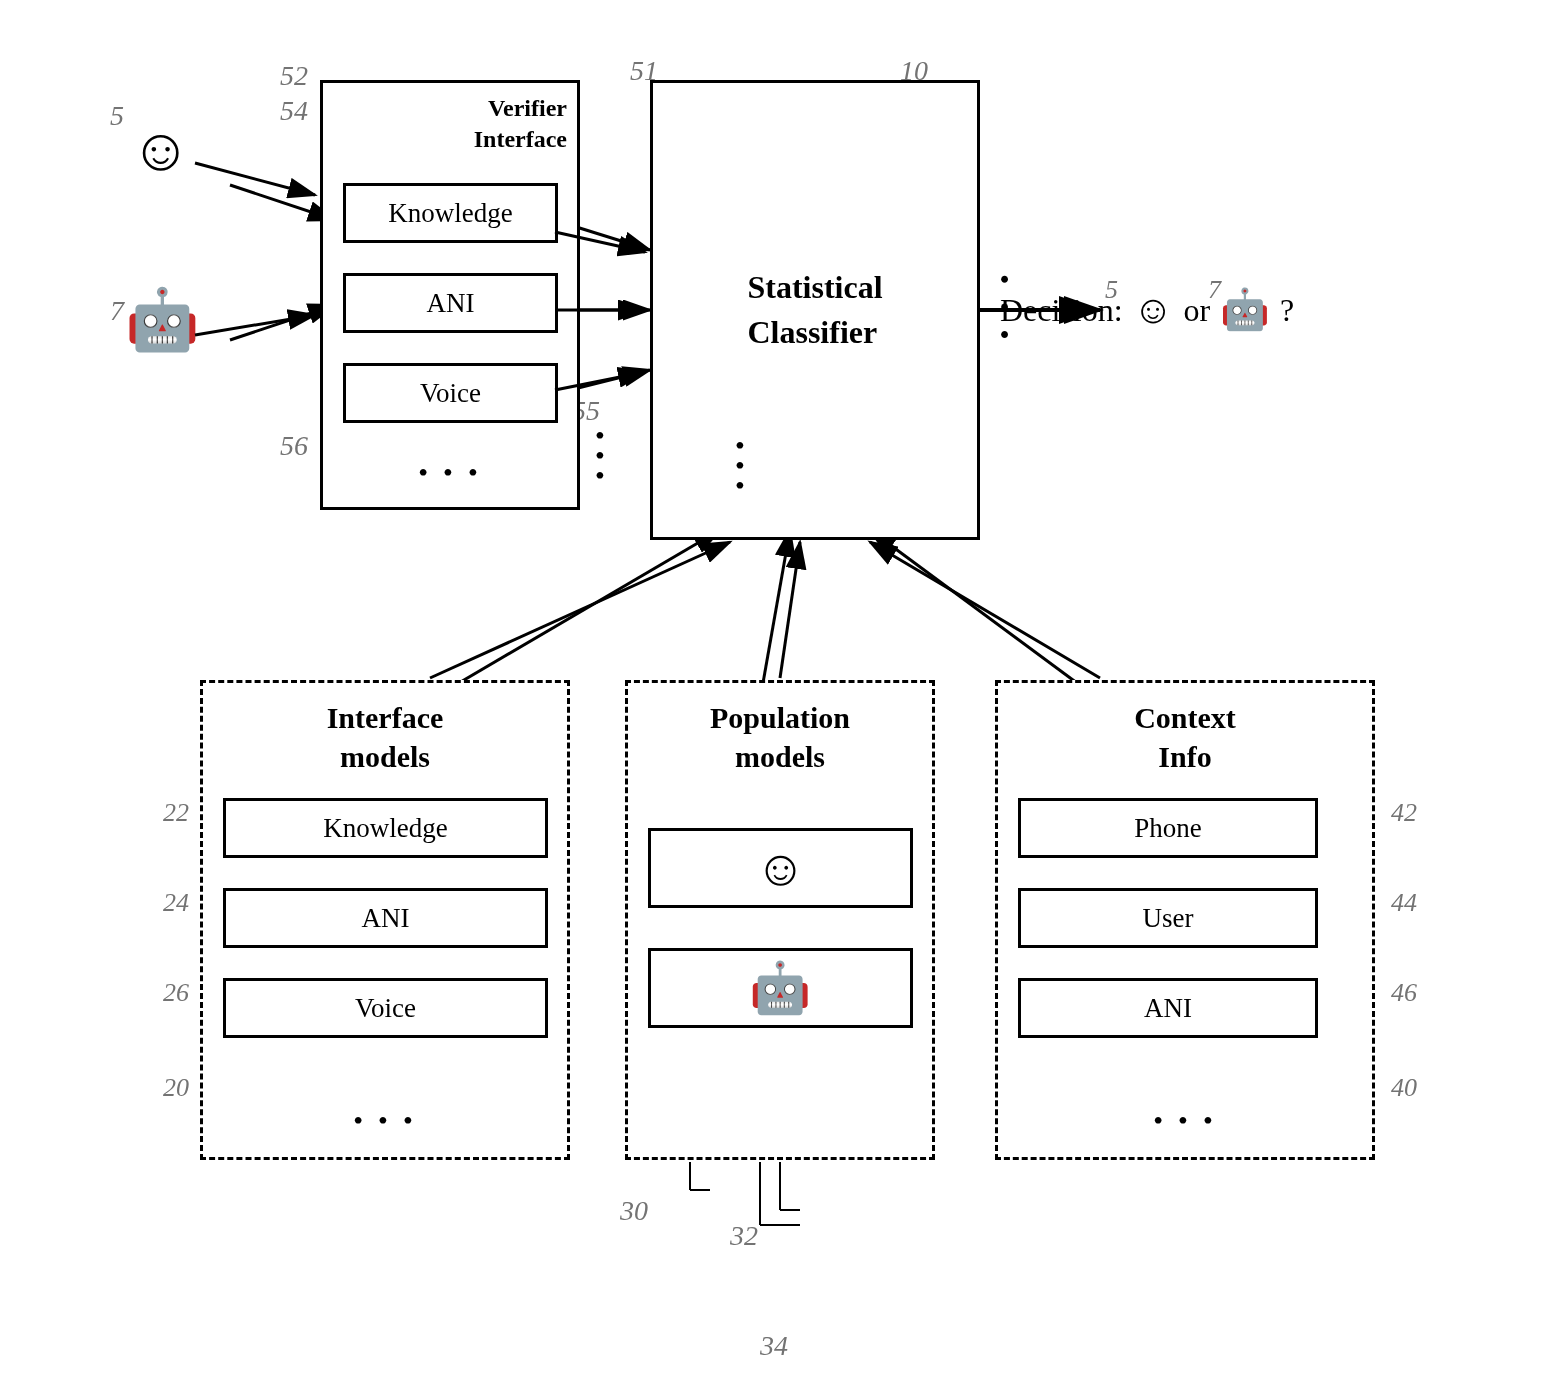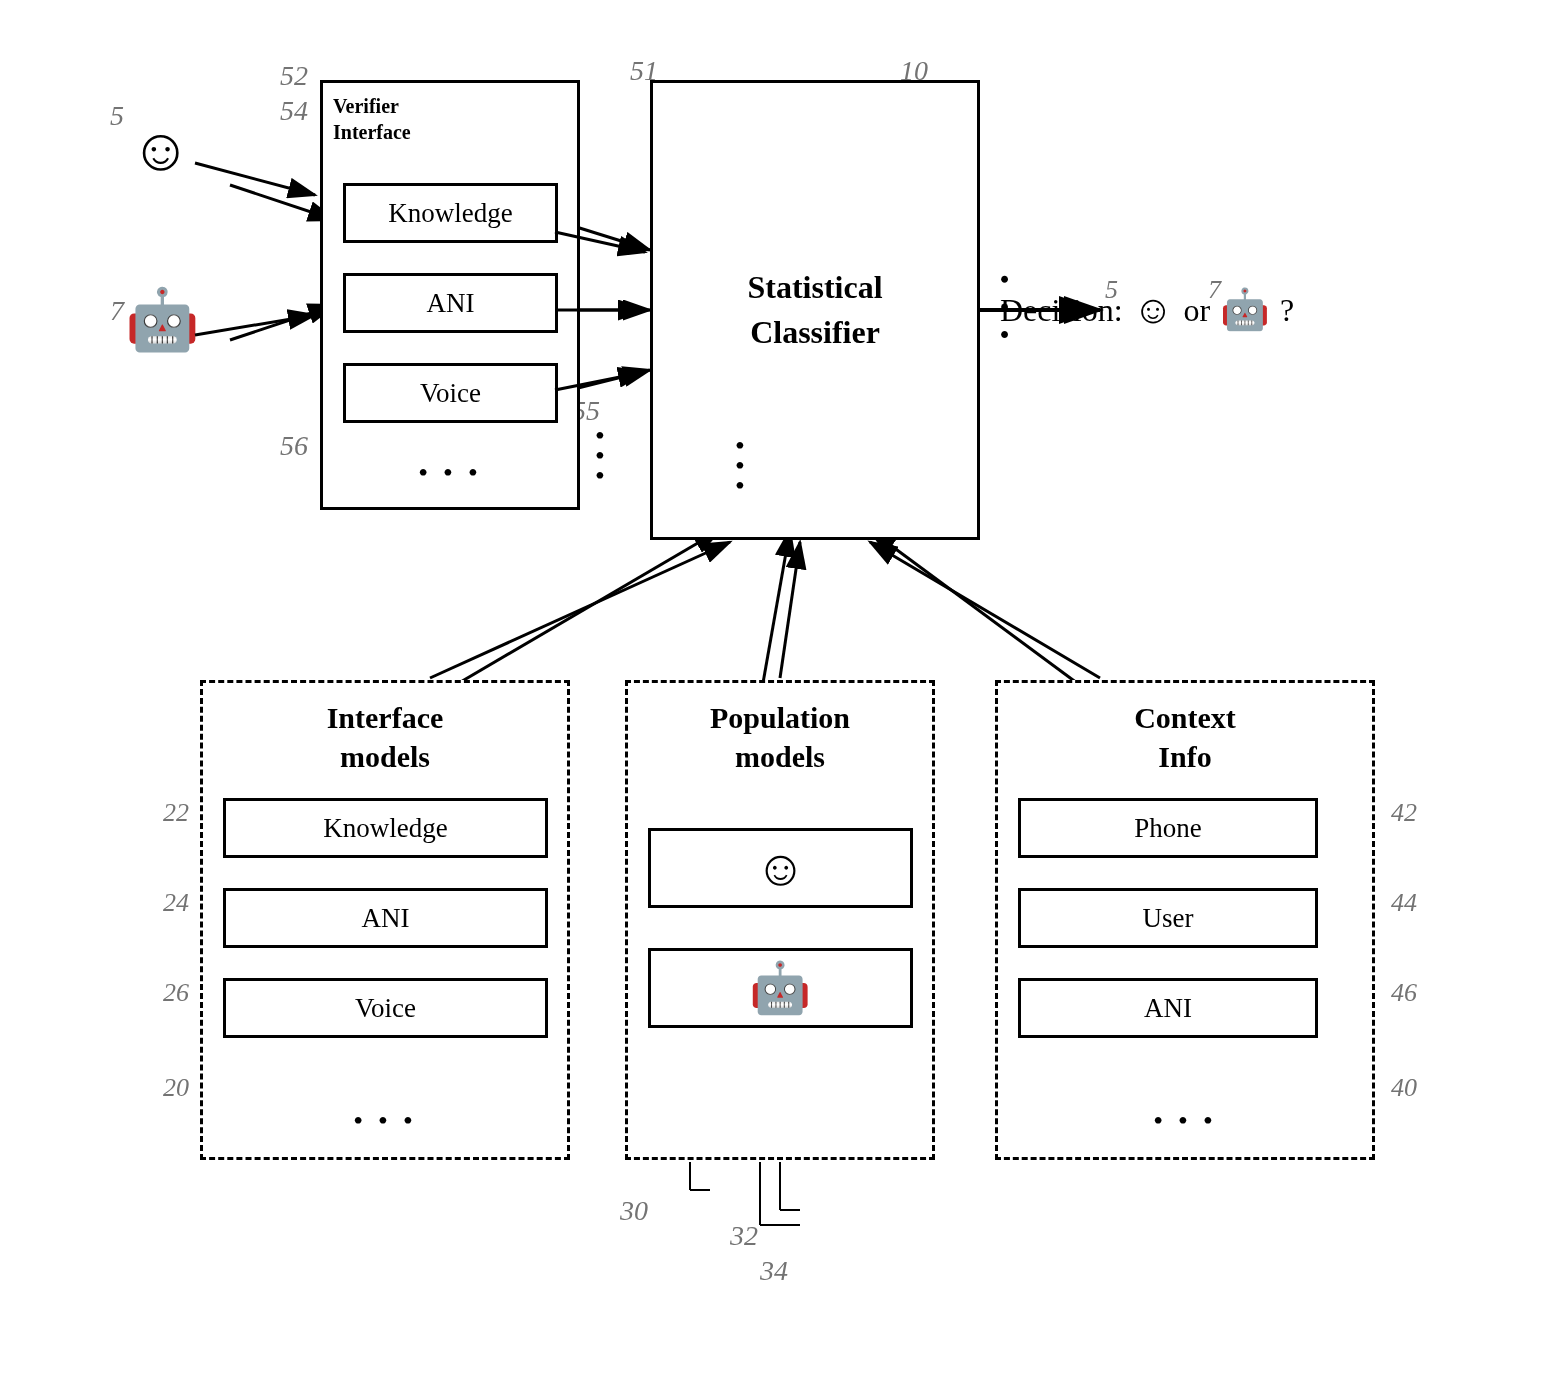--- a/index.html
+++ b/index.html
@@ -29,21 +29,21 @@
 
     
     .box-solid {
       position: absolute;
       border: 3px solid #000;
       background: #fff;
       display: flex;
       align-items: center;
       justify-content: center;
       font-size: 28px;
-      text-align: center;
+      text-align: left;
     }
 
     .box-dashed {
       position: absolute;
       border: 3px dashed #000;
       background: #fff;
     }
 
     .box-outer-solid {
       position: absolute;
@@ -138,21 +138,21 @@
   <div style="position:absolute; left:130px; top:120px;">
     <span class="smiley">☺</span>
   </div>
 
   <div style="position:absolute; left:125px; top:290px;">
     <span class="robot">🤖</span>
   </div>
 
   <div class="box-outer-solid" style="left:320px; top:80px; width:260px; height:430px;">
 
-    <div style="position:absolute; top:10px; left:10px; right:10px; text-align:left; font-size:20px; font-weight:bold; line-height:1.3;">Verifier<br>Interface</div>
+    <div style="position:absolute; top:10px; left:10px; right:10px; text-align:right; font-size:24px; font-weight:bold; line-height:1.3;">Verifier<br>Interface</div>
 
     <div class="box-solid" style="left:20px; top:100px; width:215px; height:60px; font-size:27px;">
       <span>Knowledge</span>
     </div>
 
     <div class="box-solid" style="left:20px; top:190px; width:215px; height:60px; font-size:27px;">
       <span>ANI</span>
     </div>
 
     <div class="box-solid" style="left:20px; top:280px; width:215px; height:60px; font-size:27px;">
@@ -214,21 +214,21 @@
       <span>☺</span>
     </div>
 
     <div class="box-solid" style="left:20px; top:265px; width:265px; height:80px; font-size:50px;">
       <span>🤖</span>
     </div>
   </div>
 
   <div class="ref-num" style="left:620px; top:1195px;">30</div>
   <div class="ref-num" style="left:730px; top:1220px;">32</div>
-  <div class="ref-num" style="left:760px; top:1255px;">34</div>
+  <div class="ref-num" style="left:760px; top:1330px;">34</div>
 
   <div class="box-dashed" style="left:995px; top:680px; width:380px; height:480px;">
     <div style="position:absolute; top:15px; left:0; right:0; text-align:center; font-size:30px; font-weight:bold; line-height:1.3;">Context<br>Info</div>
 
     <div class="box-solid" style="left:20px; top:115px; width:300px; height:60px; font-size:27px;">
       <span>Phone</span>
     </div>
 
     <div class="box-solid" style="left:20px; top:205px; width:300px; height:60px; font-size:27px;">
       <span>User</span>

